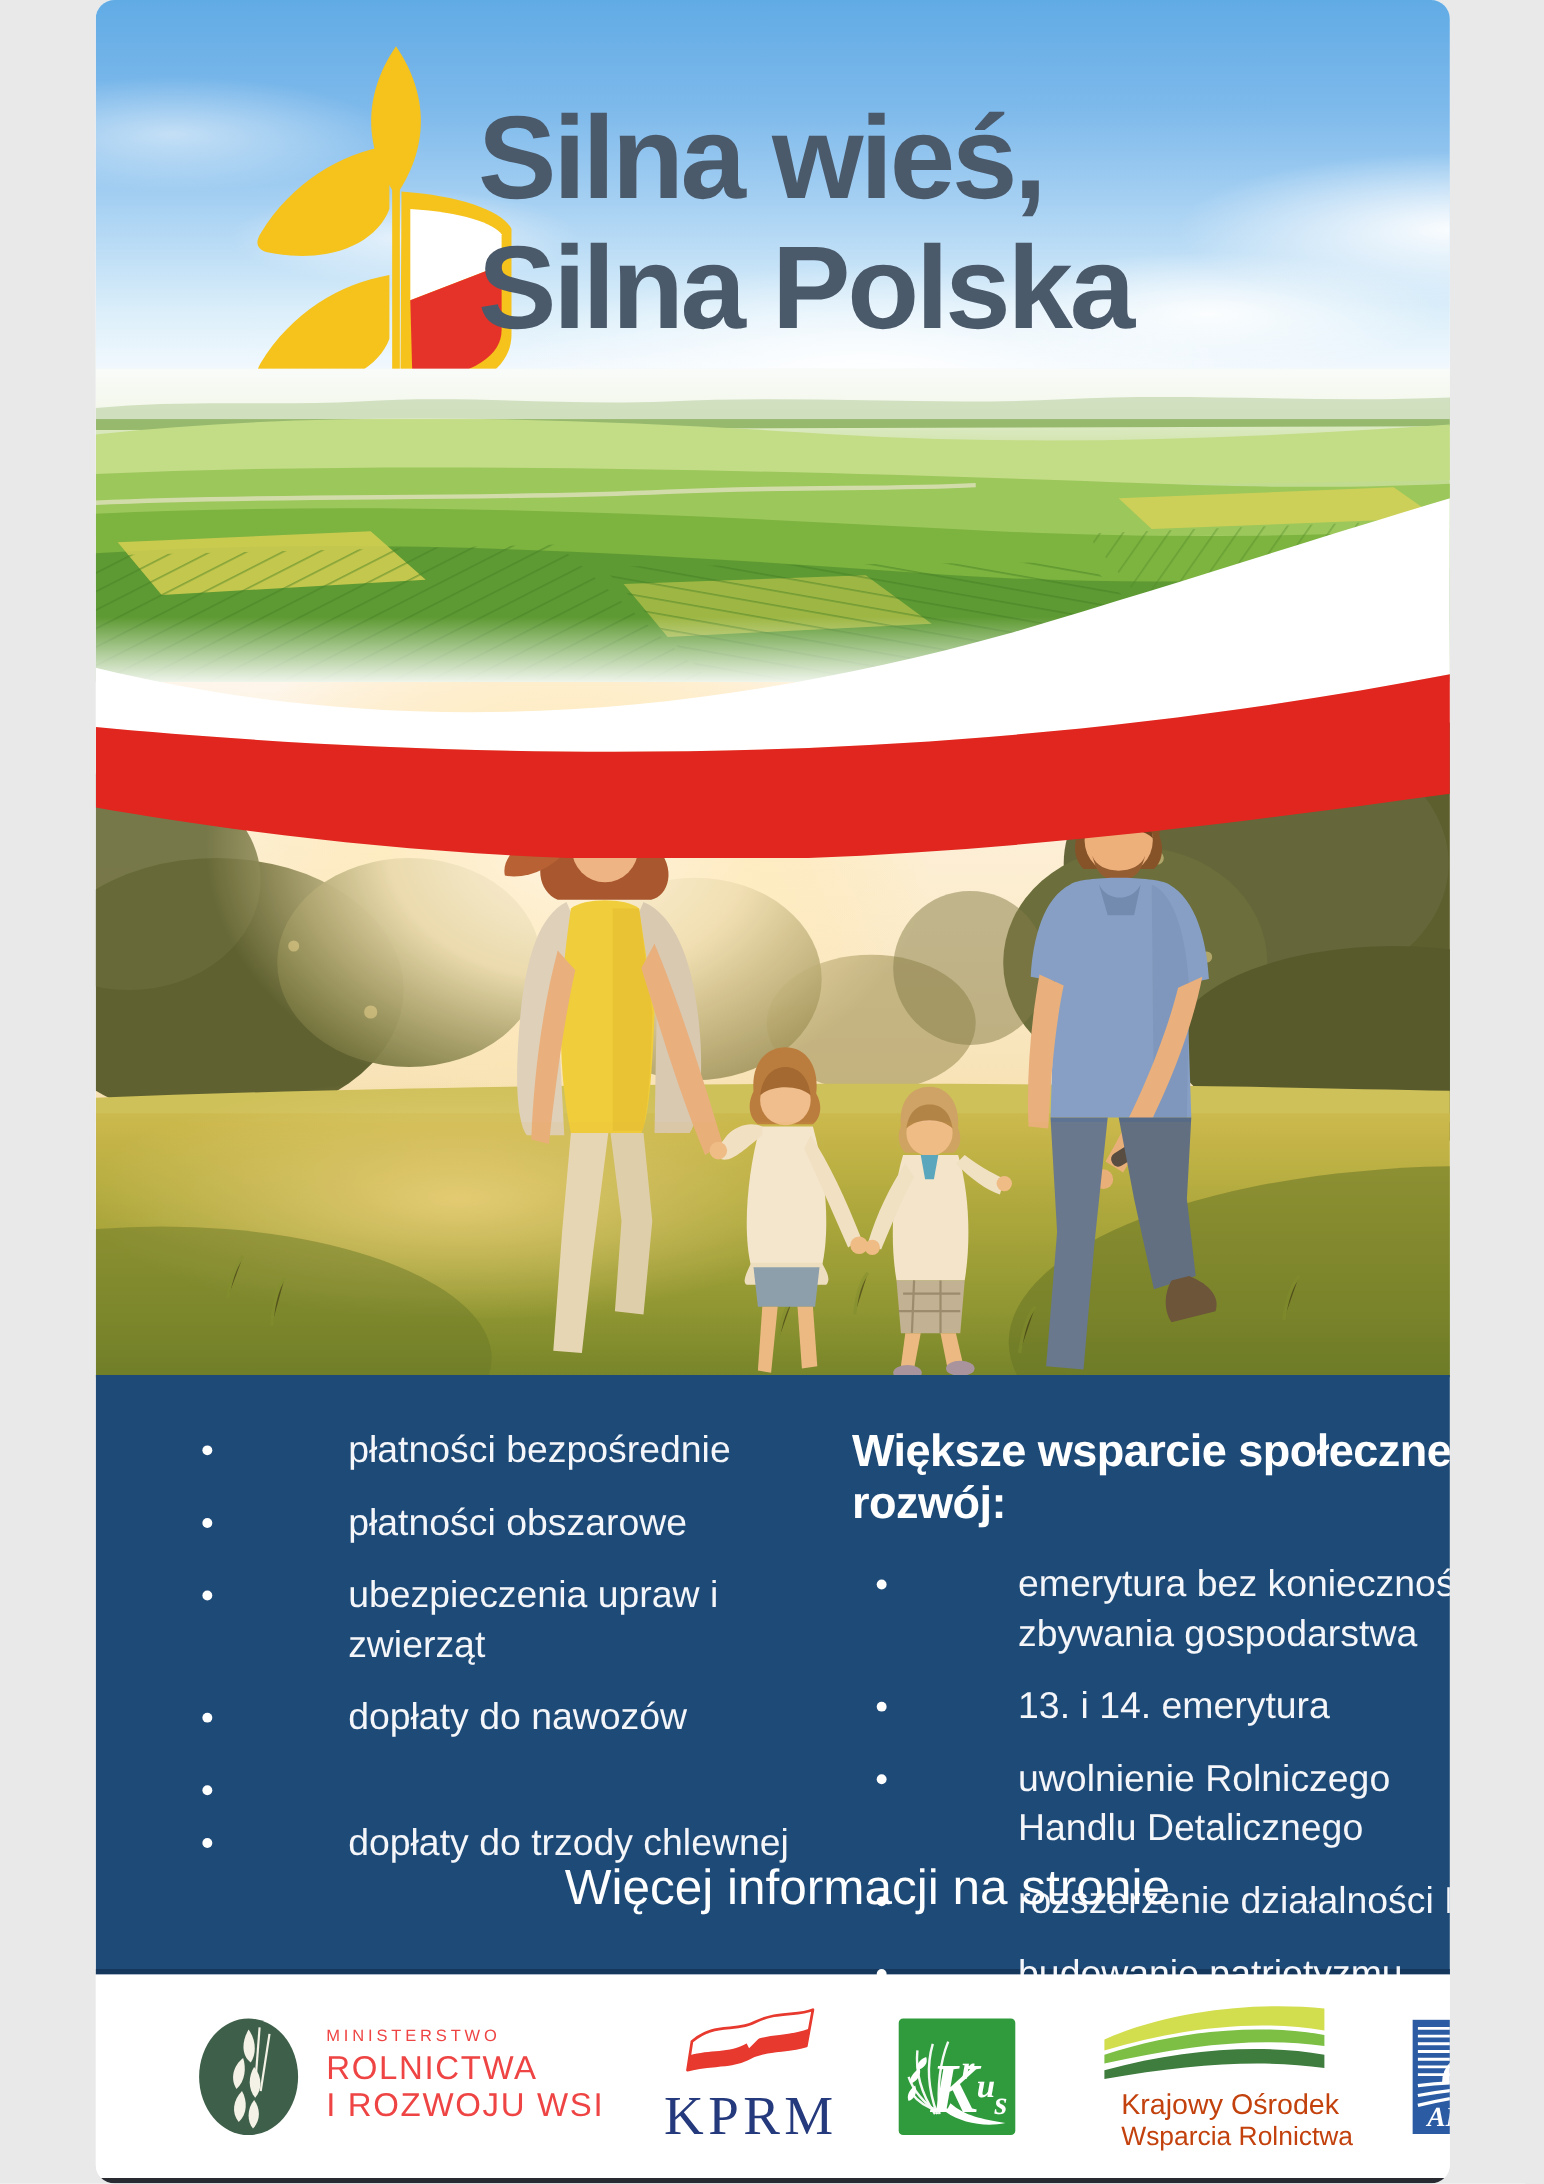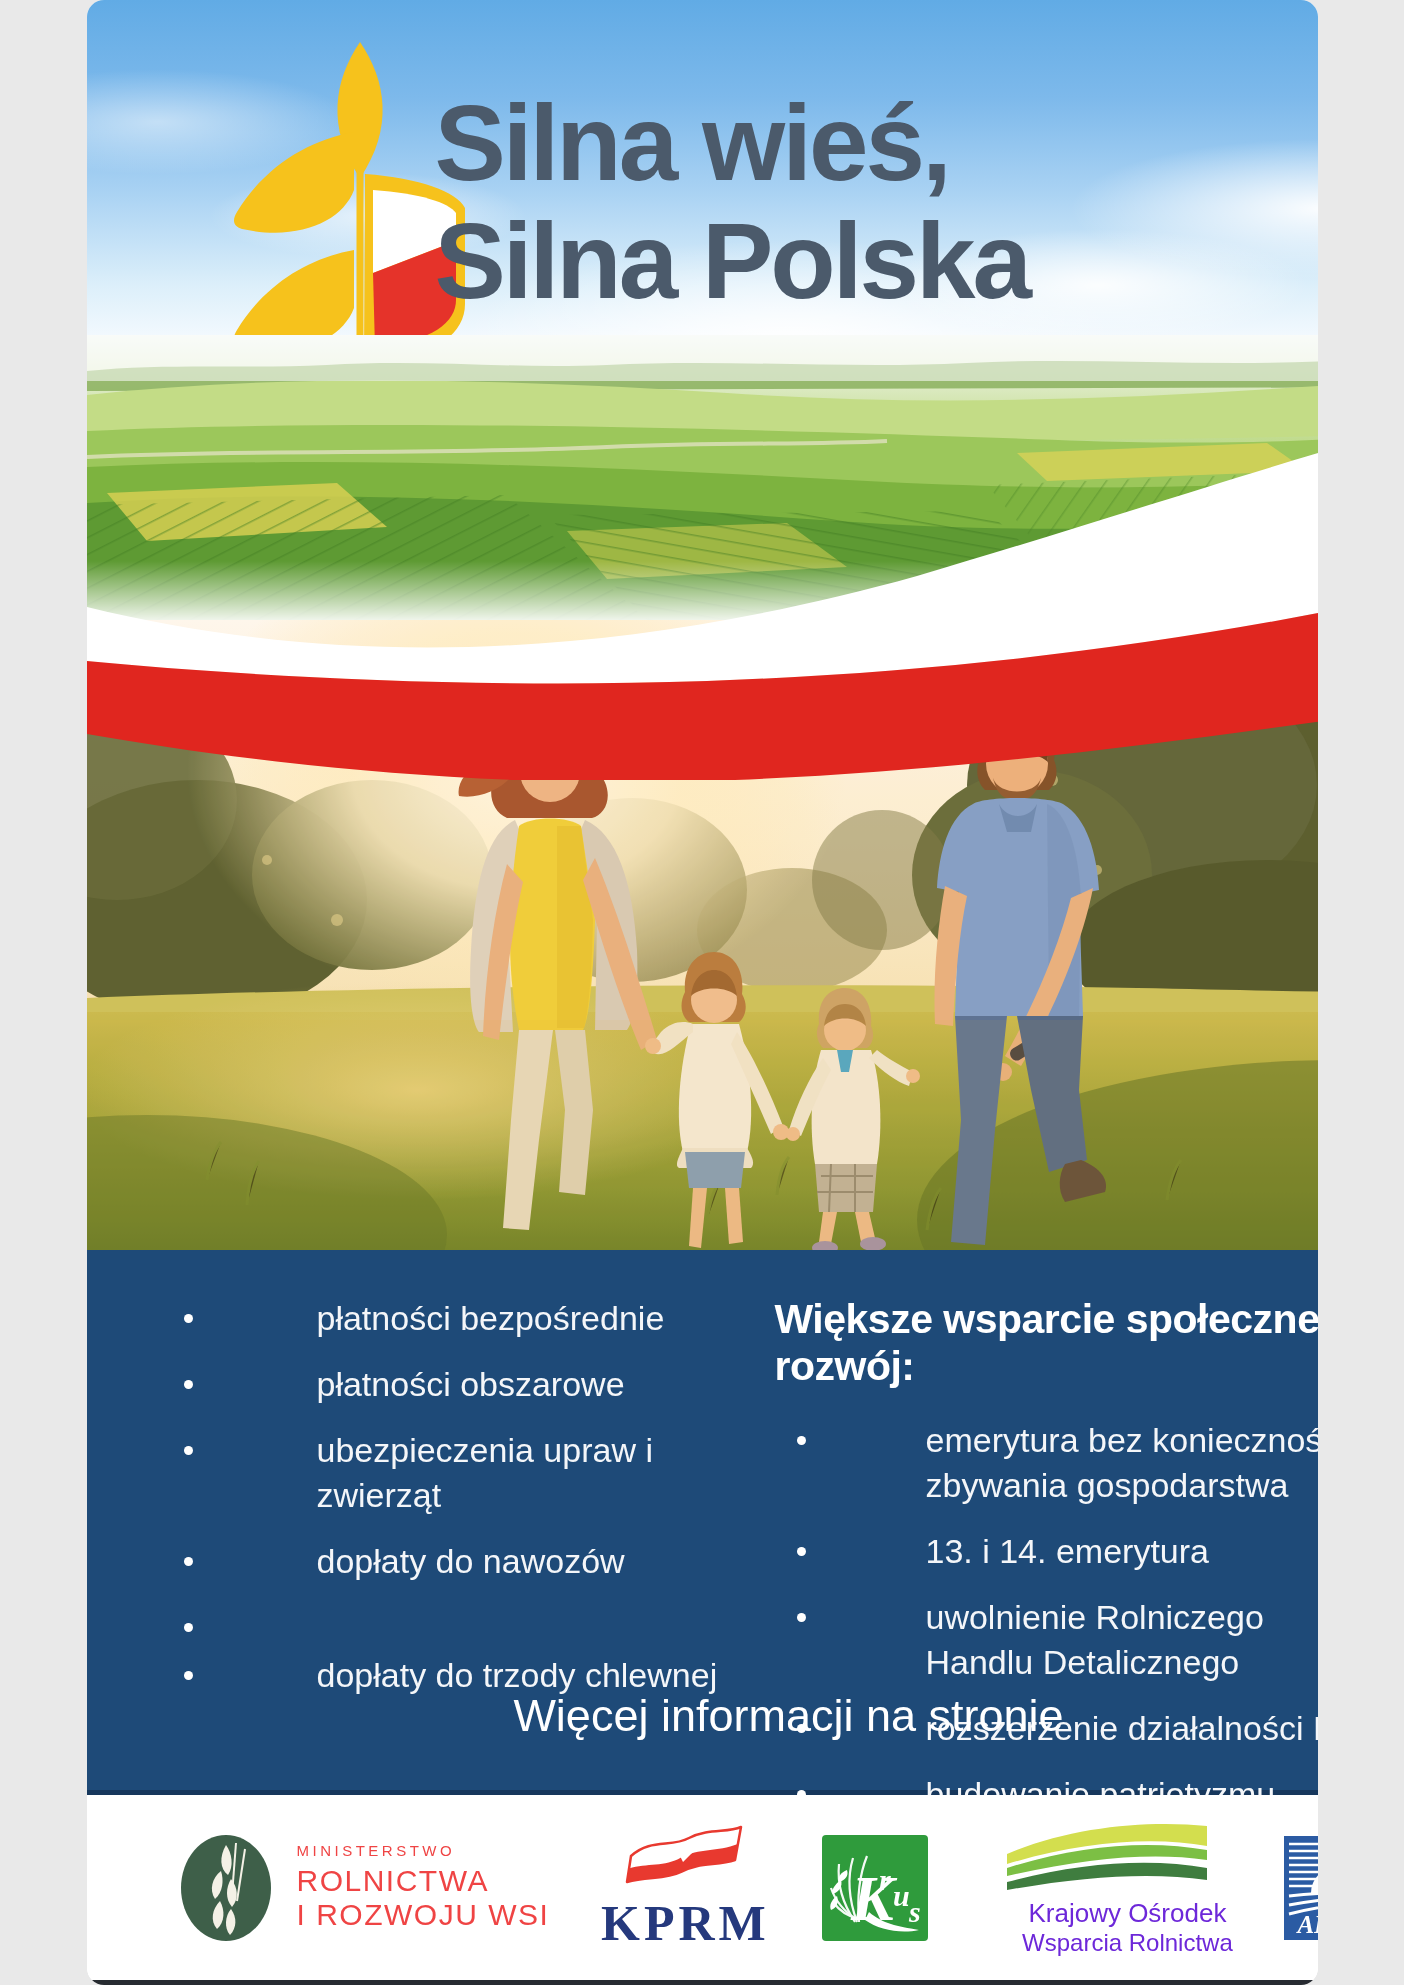--- a/index.html
+++ b/index.html
@@ -54,27 +54,27 @@
   
   .footer{
     position:absolute;left:0;top:1795px;width:1404px;height:185px;background:#fff;
     display:flex;align-items:center;justify-content:space-between;
     padding:0 100px 0 92px;box-sizing:border-box;
   }
   .logo-block{display:flex;align-items:center;}
   .ministry-text{margin-left:24px;color:#ef4444;line-height:1.15;}
   .ministry-text .l1{font-size:15px;letter-spacing:3.5px;margin-bottom:4px;}
   .ministry-text .l2,.ministry-text .l3{font-size:30px;letter-spacing:1.5px;}
-  .kprm-block{display:flex;flex-direction:column;align-items:center;font-weight:bold;}
+  .kprm-block{display:flex;flex-direction:column;align-items:center;}
   .kprm-label{
     font-family:"Liberation Serif",serif;font-size:50px;color:#25397d;
     letter-spacing:4px;margin-top:6px;
   }
   .kowr-block{display:flex;flex-direction:column;align-items:center;}
-  .kowr-text{color:#6d28d9;text-align:center;line-height:1.2;margin-top:6px;margin-left:41px;}
+  .kowr-text{color:#c2410c;line-height:1.2;margin-top:6px;margin-left:41px;}
   .kowr-text .l1{font-size:26px;}
   .kowr-text .l2{font-size:24px;}
   .scan-bottom{position:absolute;left:0;top:1980px;width:1404px;height:5px;background:#272b31;}
 </style>
 </head>
 <body>
 
 <div class="poster">
 
   <div class="sky"></div>

